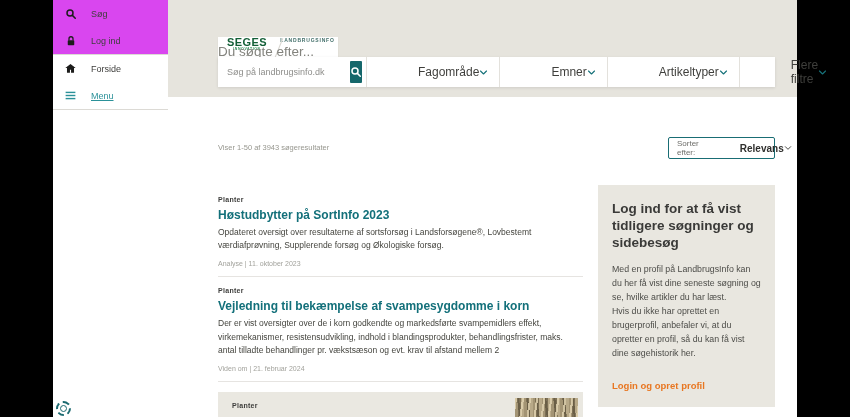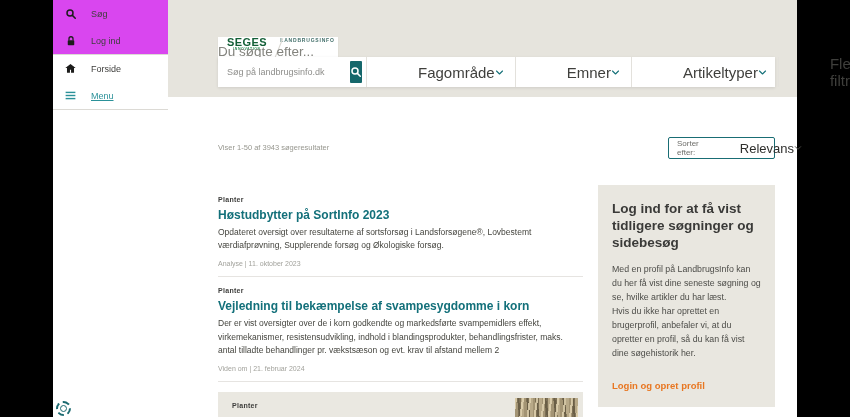--- a/index.html
+++ b/index.html
@@ -28,27 +28,27 @@
   .logo-right { flex:1; text-align:center; font-size:5px; letter-spacing:.8px; color:#44706b; font-weight:700; }
 
   .search-heading { position:absolute; left:50px; top:44px; font-size:13.5px; color:#83837d; }
 
   .search-bar { position:absolute; left:50px; top:57px; width:557px; height:30px; background:#fff; display:flex; align-items:center; box-shadow:0 1px 3px rgba(0,0,0,.10); }
   .search-input { flex:0 0 132px; height:100%; border:none; outline:none; font-size:9px; color:#55554f; padding-left:9px; font-family:"Liberation Sans", sans-serif; background:transparent; }
   .search-input::placeholder { color:#8e8e8b; }
   .search-btn { width:22px; height:22px; background:#15676b; border:none; color:#fff; display:flex; align-items:center; justify-content:center; cursor:pointer; border-radius:1px; }
   .filters { flex:1; display:flex; height:100%; margin-left:4px; }
   .filter { flex:1; border-left:1px solid #e3e1dc; display:flex; align-items:center; justify-content:space-between; padding:0 11px; cursor:pointer; }
-  .filter .flbl { font-size:15px; color:#3f3f3c;padding-left:40px; }
+  .filter .flbl { font-size:12px; color:#3f3f3c;padding-left:40px; }
   .chev { width:9px; height:9px; color:#17727a; }
 
   .count-text { position:absolute; left:50px; top:143px; font-size:7.5px; color:#97978f; }
   .sorter { position:absolute; left:500px; top:137px; width:107px; height:22px; border:1px solid #196d74; border-radius:2px; background:#fff; display:flex; align-items:center; padding:0 8px; cursor:pointer; }
   .sorter .slbl { font-size:8px; color:#6e6e6a; margin-right:5px; }
-  .sorter .sval { font-size:13px; font-weight:400; color:#2f2f2d; flex:1;padding-left:36px; }
+  .sorter .sval { font-size:10px; font-weight:700; color:#2f2f2d; flex:1;padding-left:36px; }
   .sorter .chev { color:#4a4a46; width:8px; height:8px; }
 
   .results { position:absolute; left:50px; top:196px; width:365px; }
   .category { font-size:7px; font-weight:700; color:#3d3d3b; letter-spacing:.3px; }
   .r-title { font-size:12px; font-weight:700; color:#13707a; margin-top:5px; cursor:pointer; }
   .r-desc { font-size:8.5px; color:#45453f; line-height:1.55; margin-top:4px; }
   .r-meta { font-size:7px; color:#a2a29c; margin-top:8px; }
   .r-divider { height:1px; background:#e6e4e1; margin-top:9px; margin-bottom:10px; }
 
   .featured { background:#eae8e1; margin:4px 0 0 0; padding:10px 14px; position:relative; height:80px; cursor:pointer; }

